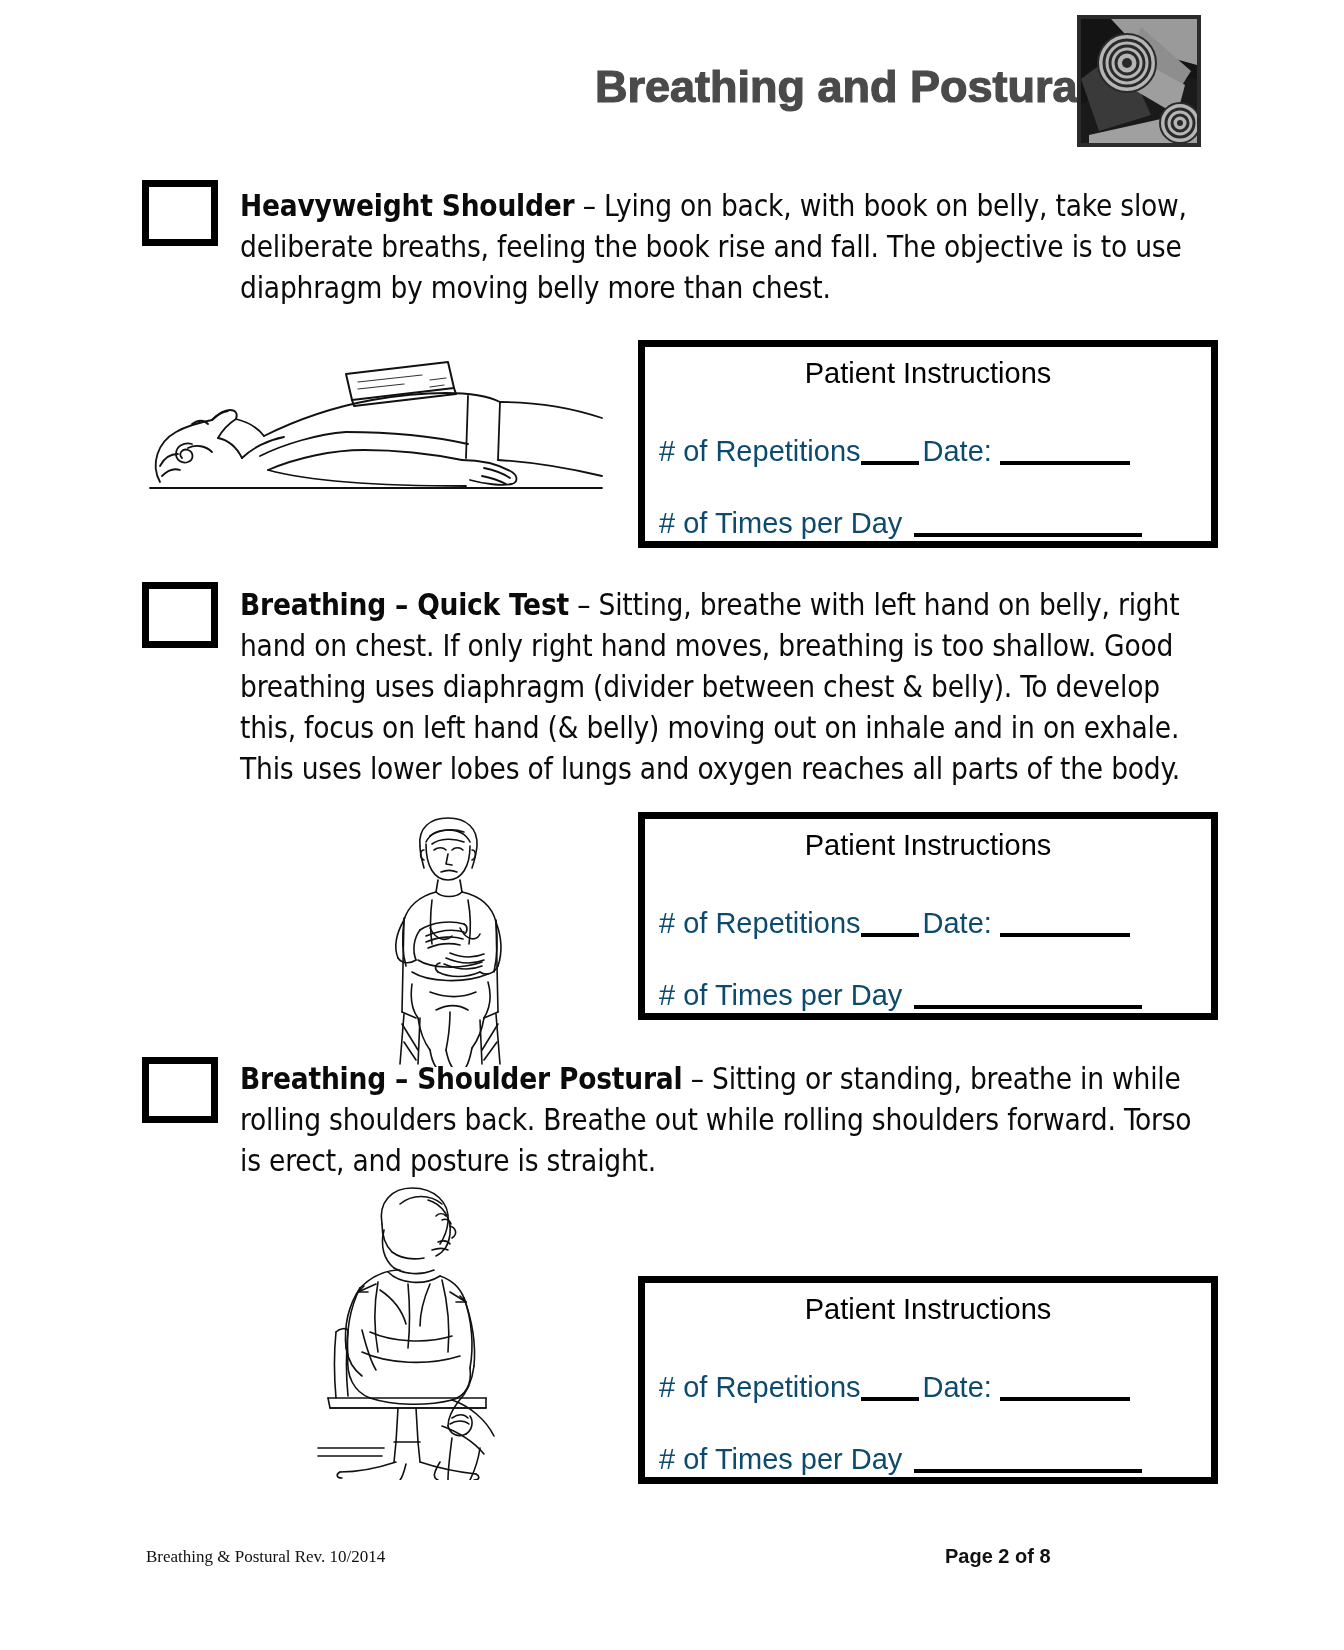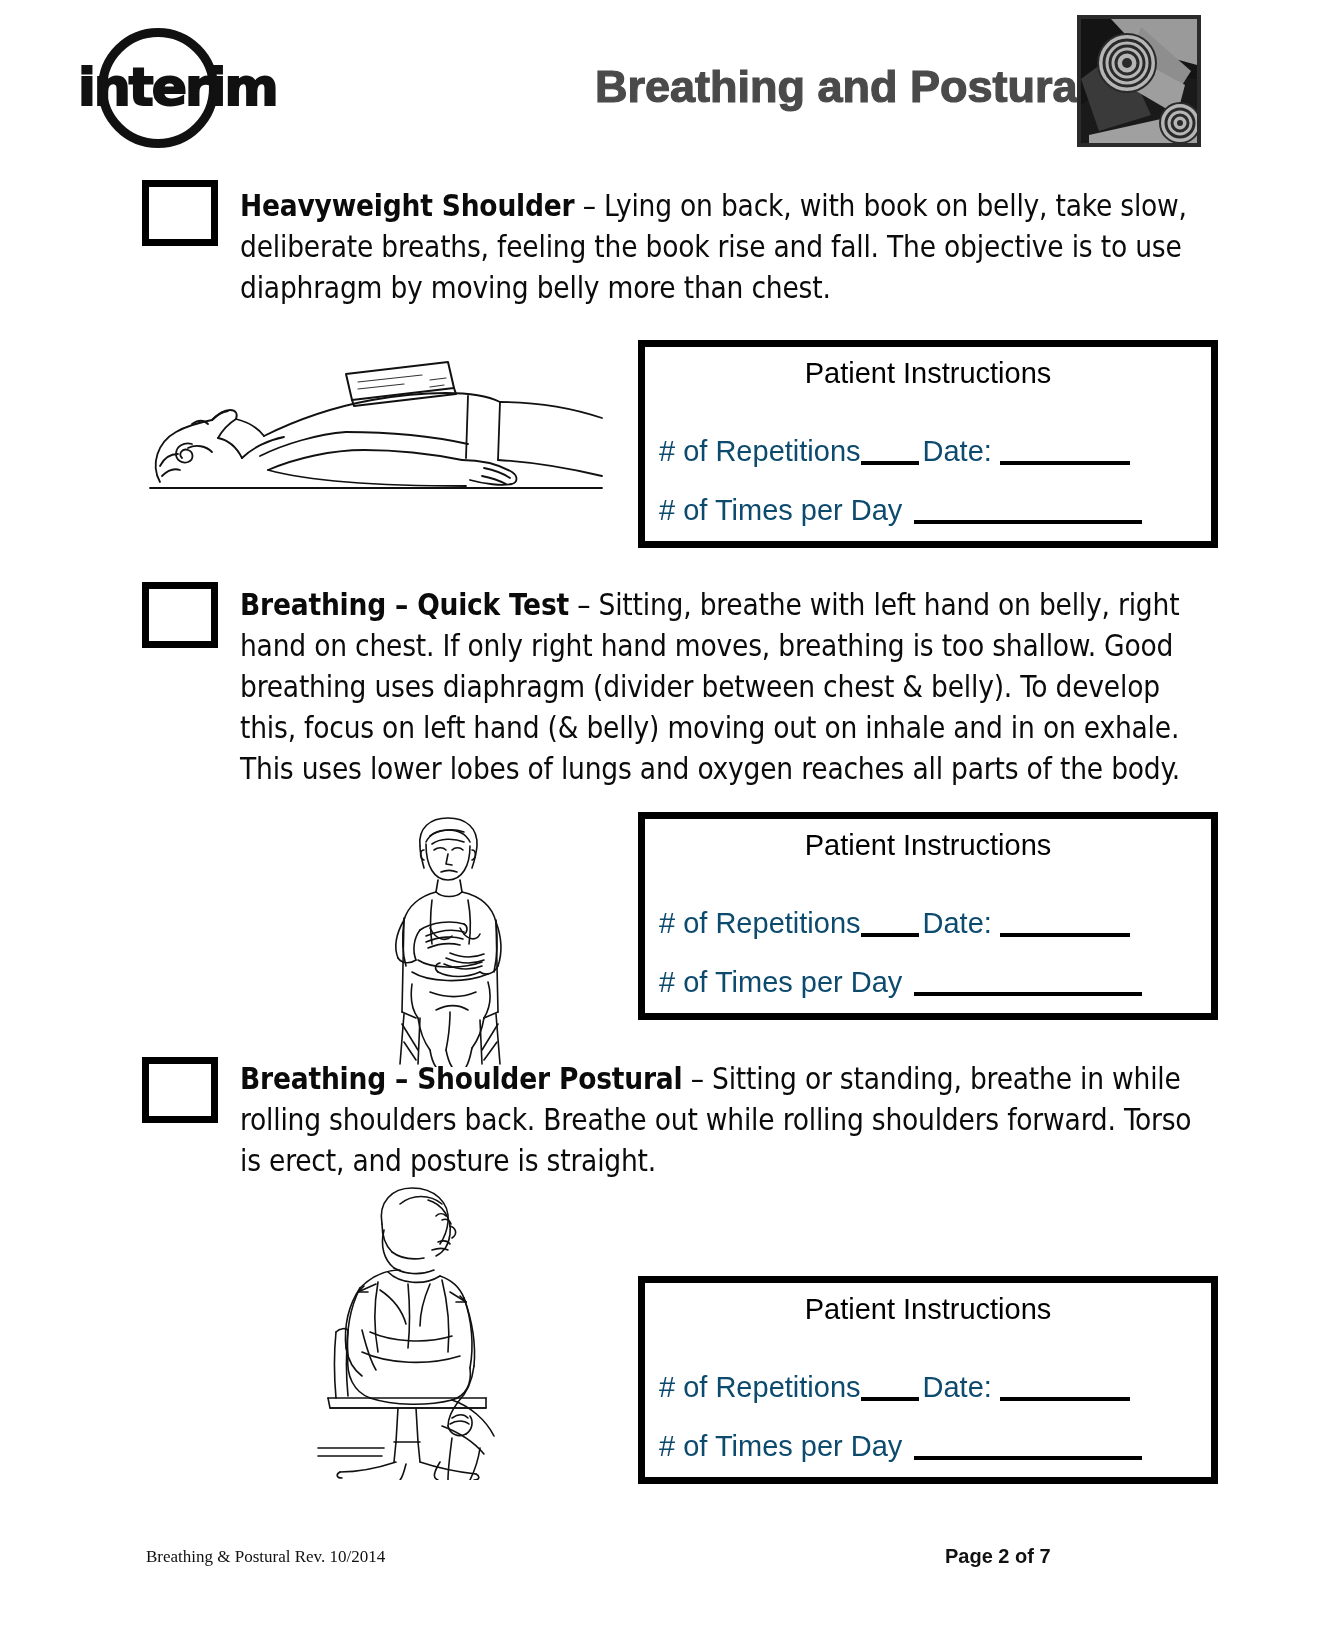--- a/index.html
+++ b/index.html
@@ -59,21 +59,21 @@
   .pi-title{
     position:absolute;left:0;top:10px;width:100%;text-align:center;
     font-family:"Liberation Sans", sans-serif;font-size:29px;color:#000;
   }
   .pi-row{
     position:absolute;left:14px;
     font-family:"Liberation Sans", sans-serif;font-size:29px;color:#0c4a6e;
     white-space:nowrap;
   }
   .pi-row1{top:88px;}
-  .pi-row2{top:147px;text-align:right;}
+  .pi-row2{top:160px;text-align:right;}
   .rule{
     display:inline-block;border-bottom:4px solid #000;vertical-align:-4px;
   }
   .rule-reps{width:58px;margin:0 4px 0 0;}
   .rule-date{width:130px;margin-left:8px;}
   .rule-times{width:228px;margin-left:12px;}
 
   
   .illus{position:absolute;}
 
@@ -87,24 +87,20 @@
     font-family:"Liberation Sans", sans-serif;font-size:20px;font-weight:700;color:#111;
   }
 </style>
 </head>
 <body>
 
 <div class="page">
 
   <div class="header">
 
-    <div class="logo-interim">
-      <div class="logo-circle"></div>
-      <div class="logo-word">interim</div>
-    </div>
 
     <div class="header-title">Breathing and Postural</div>
 
     <div class="logo-mark">
       <svg viewBox="0 0 116 124" width="116" height="124">
         <rect x="0" y="0" width="116" height="124" fill="#141414"></rect>
         <polygon points="30,0 116,0 116,46 58,30" fill="#9a9a9a"></polygon>
         <polygon points="0,86 48,54 116,60 116,124 0,124" fill="#1a1a1a"></polygon>
         <polygon points="8,116 116,92 116,124 8,124" fill="#a0a0a0"></polygon>
         <polygon points="60,8 110,52 86,90 44,54" fill="#8e8e8e"></polygon>
@@ -412,15 +408,15 @@
     <div class="pi-title">Patient Instructions</div>
     <div class="pi-row pi-row1">
       <span># of Repetitions</span><span class="rule rule-reps"></span><span>Date:</span><span class="rule rule-date"></span>
     </div>
     <div class="pi-row pi-row2">
       <span># of Times per Day</span><span class="rule rule-times"></span>
     </div>
   </div>
 
   <div class="footer-left">Breathing &amp; Postural Rev. 10/2014</div>
-  <div class="footer-right">Page 2 of 7</div>
+  <div class="footer-right">Page 2 of 8</div>
 
 </div>
 
 </body></html>

